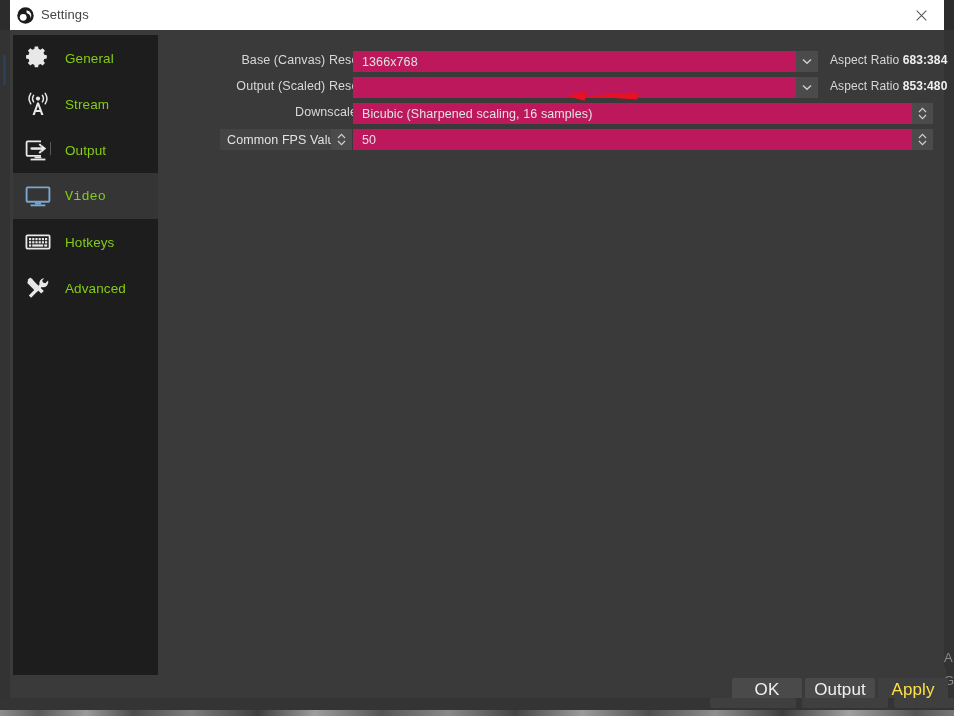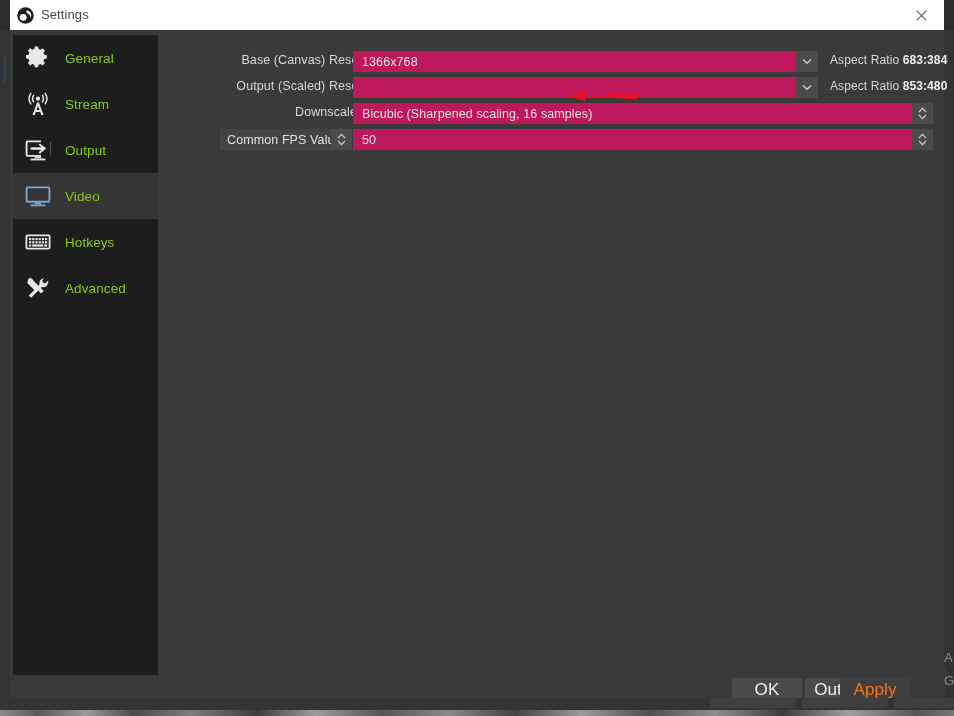--- a/index.html
+++ b/index.html
@@ -130,20 +130,21 @@
     position: relative;
     height: 46px;
     display: flex;
     align-items: center;
     padding-left: 9px;
     box-sizing: border-box;
     cursor: default;
   }
   .nav-item.selected {
     background: #353535;
+    font-family: Liberation Mono, monospace;
   }
   .nav-icon {
     width: 32px;
     height: 32px;
     flex: 0 0 32px;
     display: flex;
     align-items: center;
     justify-content: center;
     margin-right: 11px;
   }
@@ -291,21 +292,21 @@
     border-radius: 2px;
     color: #f0f0f0;
     font-size: 17px;
     font-family: "Liberation Sans", sans-serif;
     letter-spacing: 0.1px;
     cursor: default;
     padding: 0;
   }
   #btn-ok     { left: 722px; width: 70px; }
   #btn-cancel { left: 795px; width: 70px; }
-  #btn-apply  { left: 830px; width: 70px; color: #f97316; background: #3f3f3f; }
+  #btn-apply  { left: 868px; width: 70px; color: #fde047; background: #3f3f3f; }
 </style>
 </head>
 <body>
 
 <div id="desktop">
   <div id="desktop-left-strip"></div>
   <div id="desktop-left-accent"></div>
   <div id="desktop-right-strip"></div>
   <div id="desktop-right-panel"></div>
   <span class="bg-letter" id="bg-letter-a">A</span>

